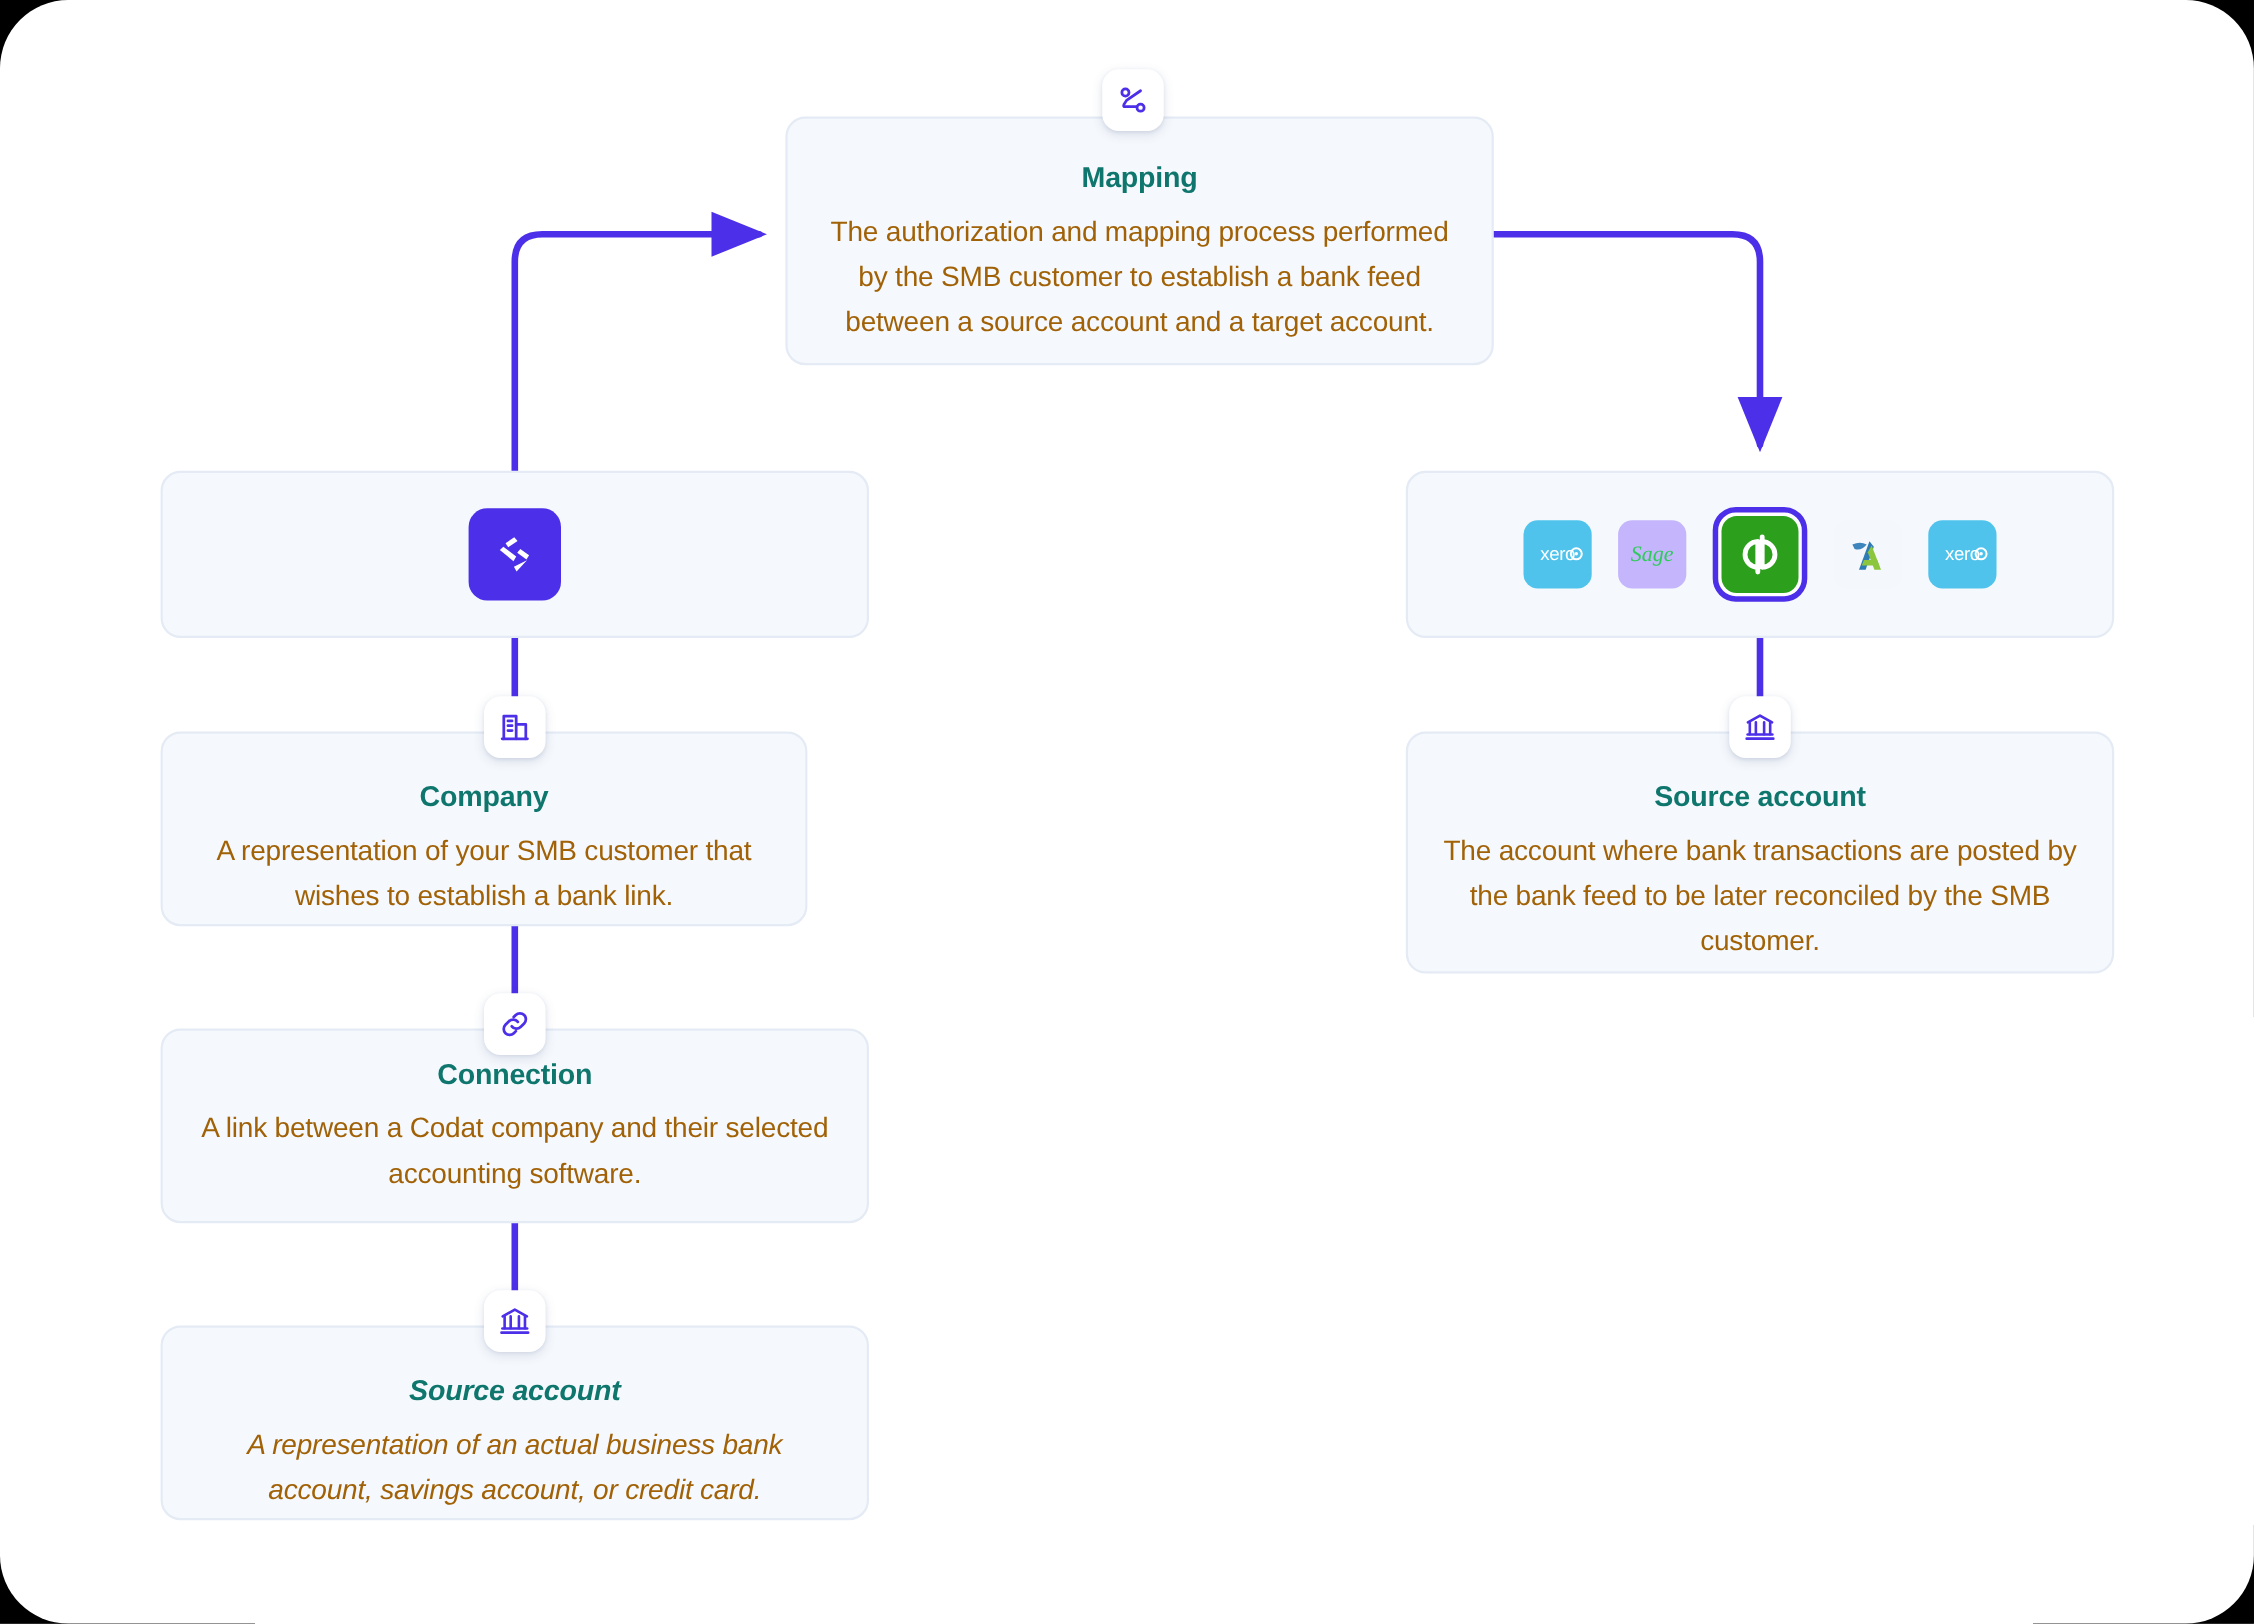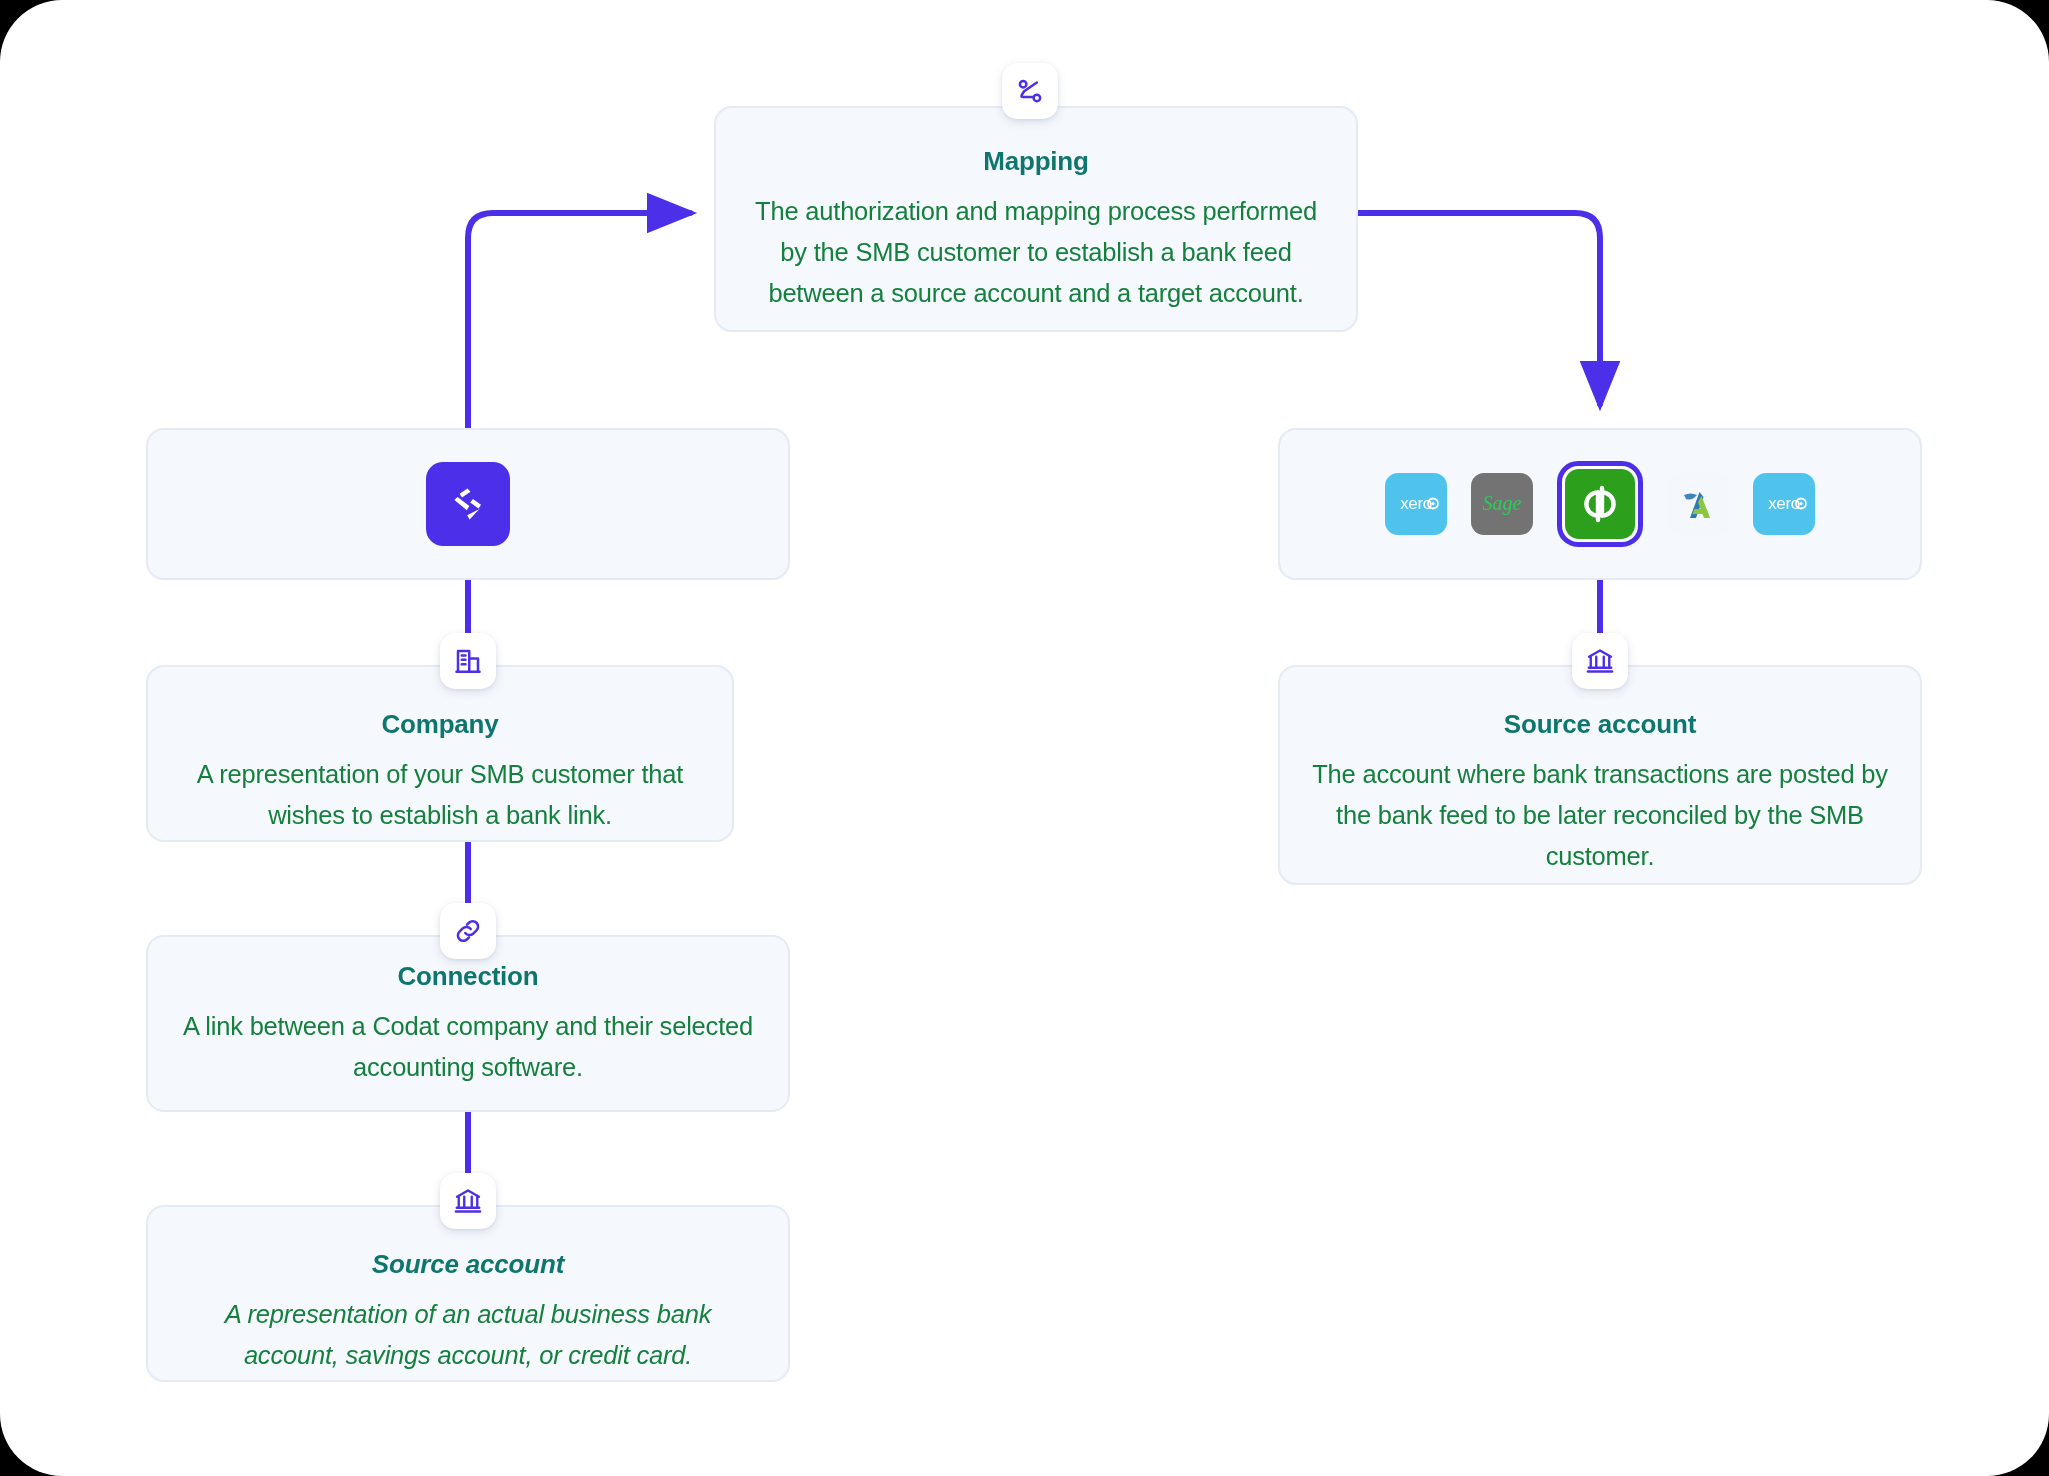--- a/index.html
+++ b/index.html
@@ -50,21 +50,21 @@
     font-weight: bold;
     color: #0f766e;
     letter-spacing: -0.2px;
     margin: 0 0 14px 0;
   }
 
   .card-desc {
     text-align: center;
     font-size: 25.5px;
     line-height: 41px;
-    color: #15803d;
+    color: #a16207;
     margin: 0;
     padding: 0 26px;
     letter-spacing: -0.2px;
   }
 
   
   .icon-tile {
     position: absolute;
     width: 56px;
     height: 56px;
@@ -138,21 +138,21 @@
     width: 62px;
     height: 62px;
     border-radius: 13px;
     display: flex;
     align-items: center;
     justify-content: center;
     box-sizing: border-box;
     flex: none;
   }
   .logo-xero  { background: #4fc3ec; }
-  .logo-sage  { background: #737373; }
+  .logo-sage  { background: #c4b5fd; }
   .logo-free  { background: #f4f7fb; }
 
   .logo-selected-wrap {
     width: 86px;
     height: 86px;
     border: 5px solid #4c2fe8;
     border-radius: 21px;
     display: flex;
     align-items: center;
     justify-content: center;

